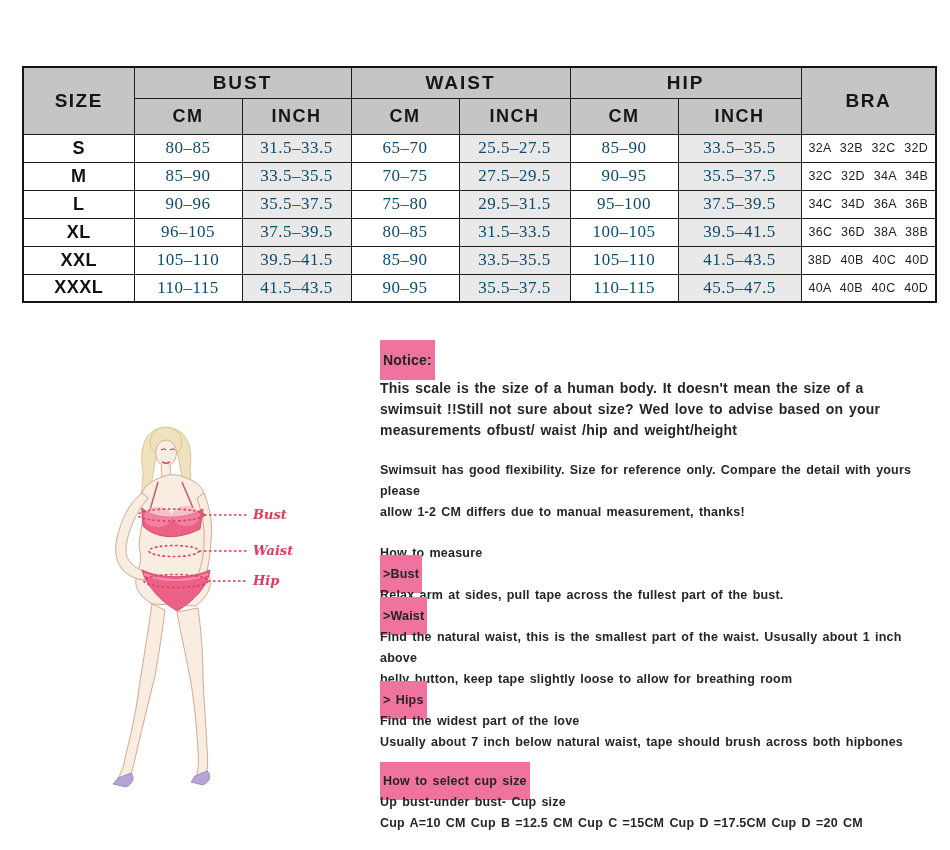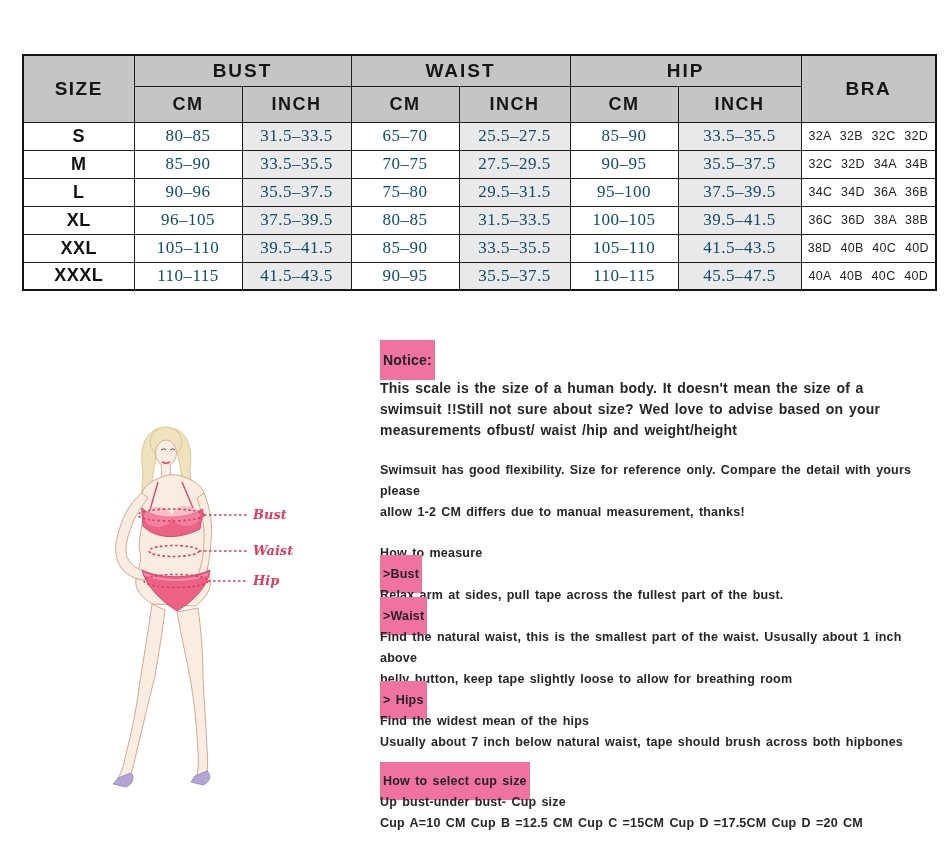--- a/index.html
+++ b/index.html
@@ -3,21 +3,21 @@
 <meta charset="utf-8">
 <style>
   html,body { margin:0; padding:0; background:#ffffff; }
   .canvas {
     position:relative; width:950px; height:850px; background:#ffffff;
     font-family:"Liberation Sans", sans-serif; overflow:hidden;
   }
 
   
   table.size-table {
-    position:absolute; left:22px; top:54px; width:913px;
+    position:absolute; left:22px; top:66px; width:913px;
     border-collapse:collapse; table-layout:fixed;
     border:2px solid #141414;
   }
   .size-table th, .size-table td {
     border:1px solid #1d1d1d; text-align:center; padding:0; overflow:hidden; white-space:nowrap;
   }
   .size-table thead th { background:#c5c5c5; color:#161616; font-weight:600; }
   .size-table thead tr.r1 { height:31px; }
   .size-table thead tr.r2 { height:36px; }
   .size-table tbody tr { height:28px; background:#ffffff; }
@@ -214,21 +214,21 @@
     <div class="ln small gap-md">Swimsuit has good flexibility. Size for reference only. Compare the detail with yours please</div>
     <div class="ln small">allow 1-2 CM differs due to manual measurement, thanks!</div>
 
     <div class="ln small" style="margin-top:20px">How to measure</div>
     <div class="ln small"><span class="hl">&gt;Bust</span></div>
     <div class="ln small">Relax arm at sides, pull tape across the fullest part of the bust.</div>
     <div class="ln small"><span class="hl">&gt;Waist</span></div>
     <div class="ln small">Find the natural waist, this is the smallest part of the waist. Ususally about 1 inch above</div>
     <div class="ln small">belly button, keep tape slightly loose to allow for breathing room</div>
     <div class="ln small"><span class="hl">&gt; Hips</span></div>
-    <div class="ln small">Find the widest mean of the hips</div>
+    <div class="ln small">Find the widest part of the love</div>
     <div class="ln small">Usually about 7 inch below natural waist, tape should brush across both hipbones</div>
 
     <div class="ln small gap-lg"><span class="hl">How to select cup size</span></div>
     <div class="ln small">Up bust-under bust- Cup size</div>
     <div class="ln small">Cup A=10 CM Cup B =12.5 CM Cup C =15CM Cup D =17.5CM Cup D =20 CM</div>
   </div>
 
 </div>
 
 </body></html>

